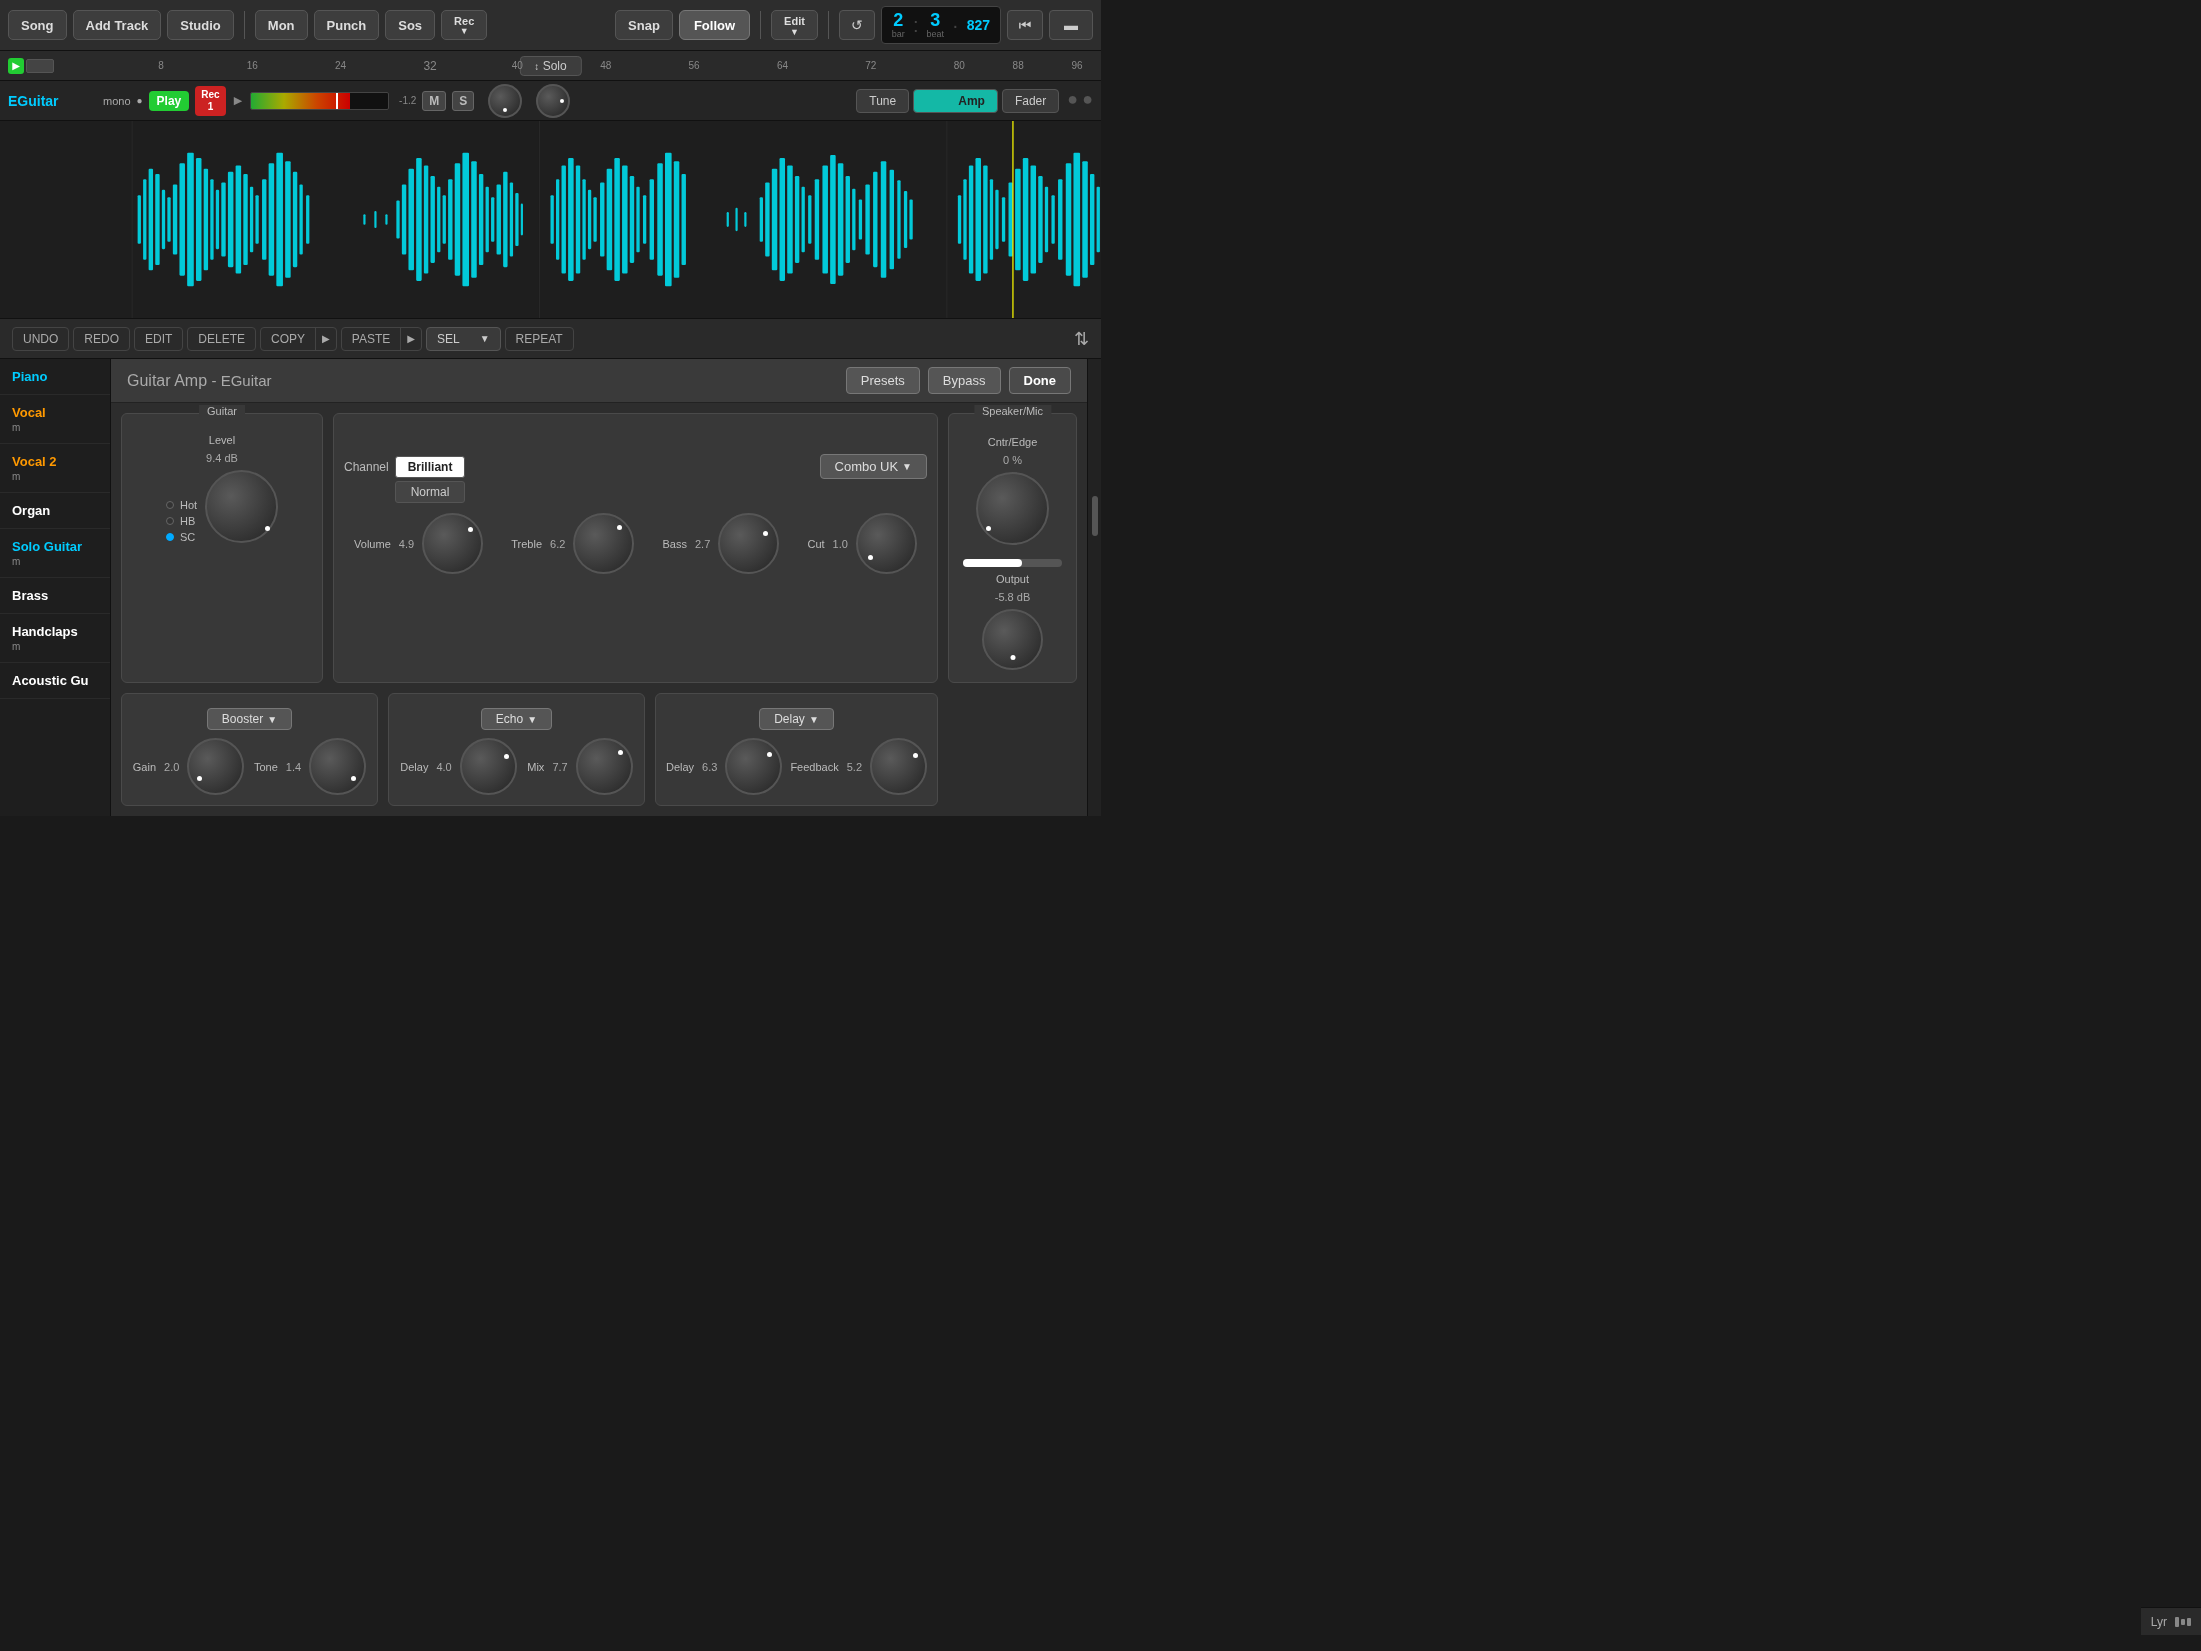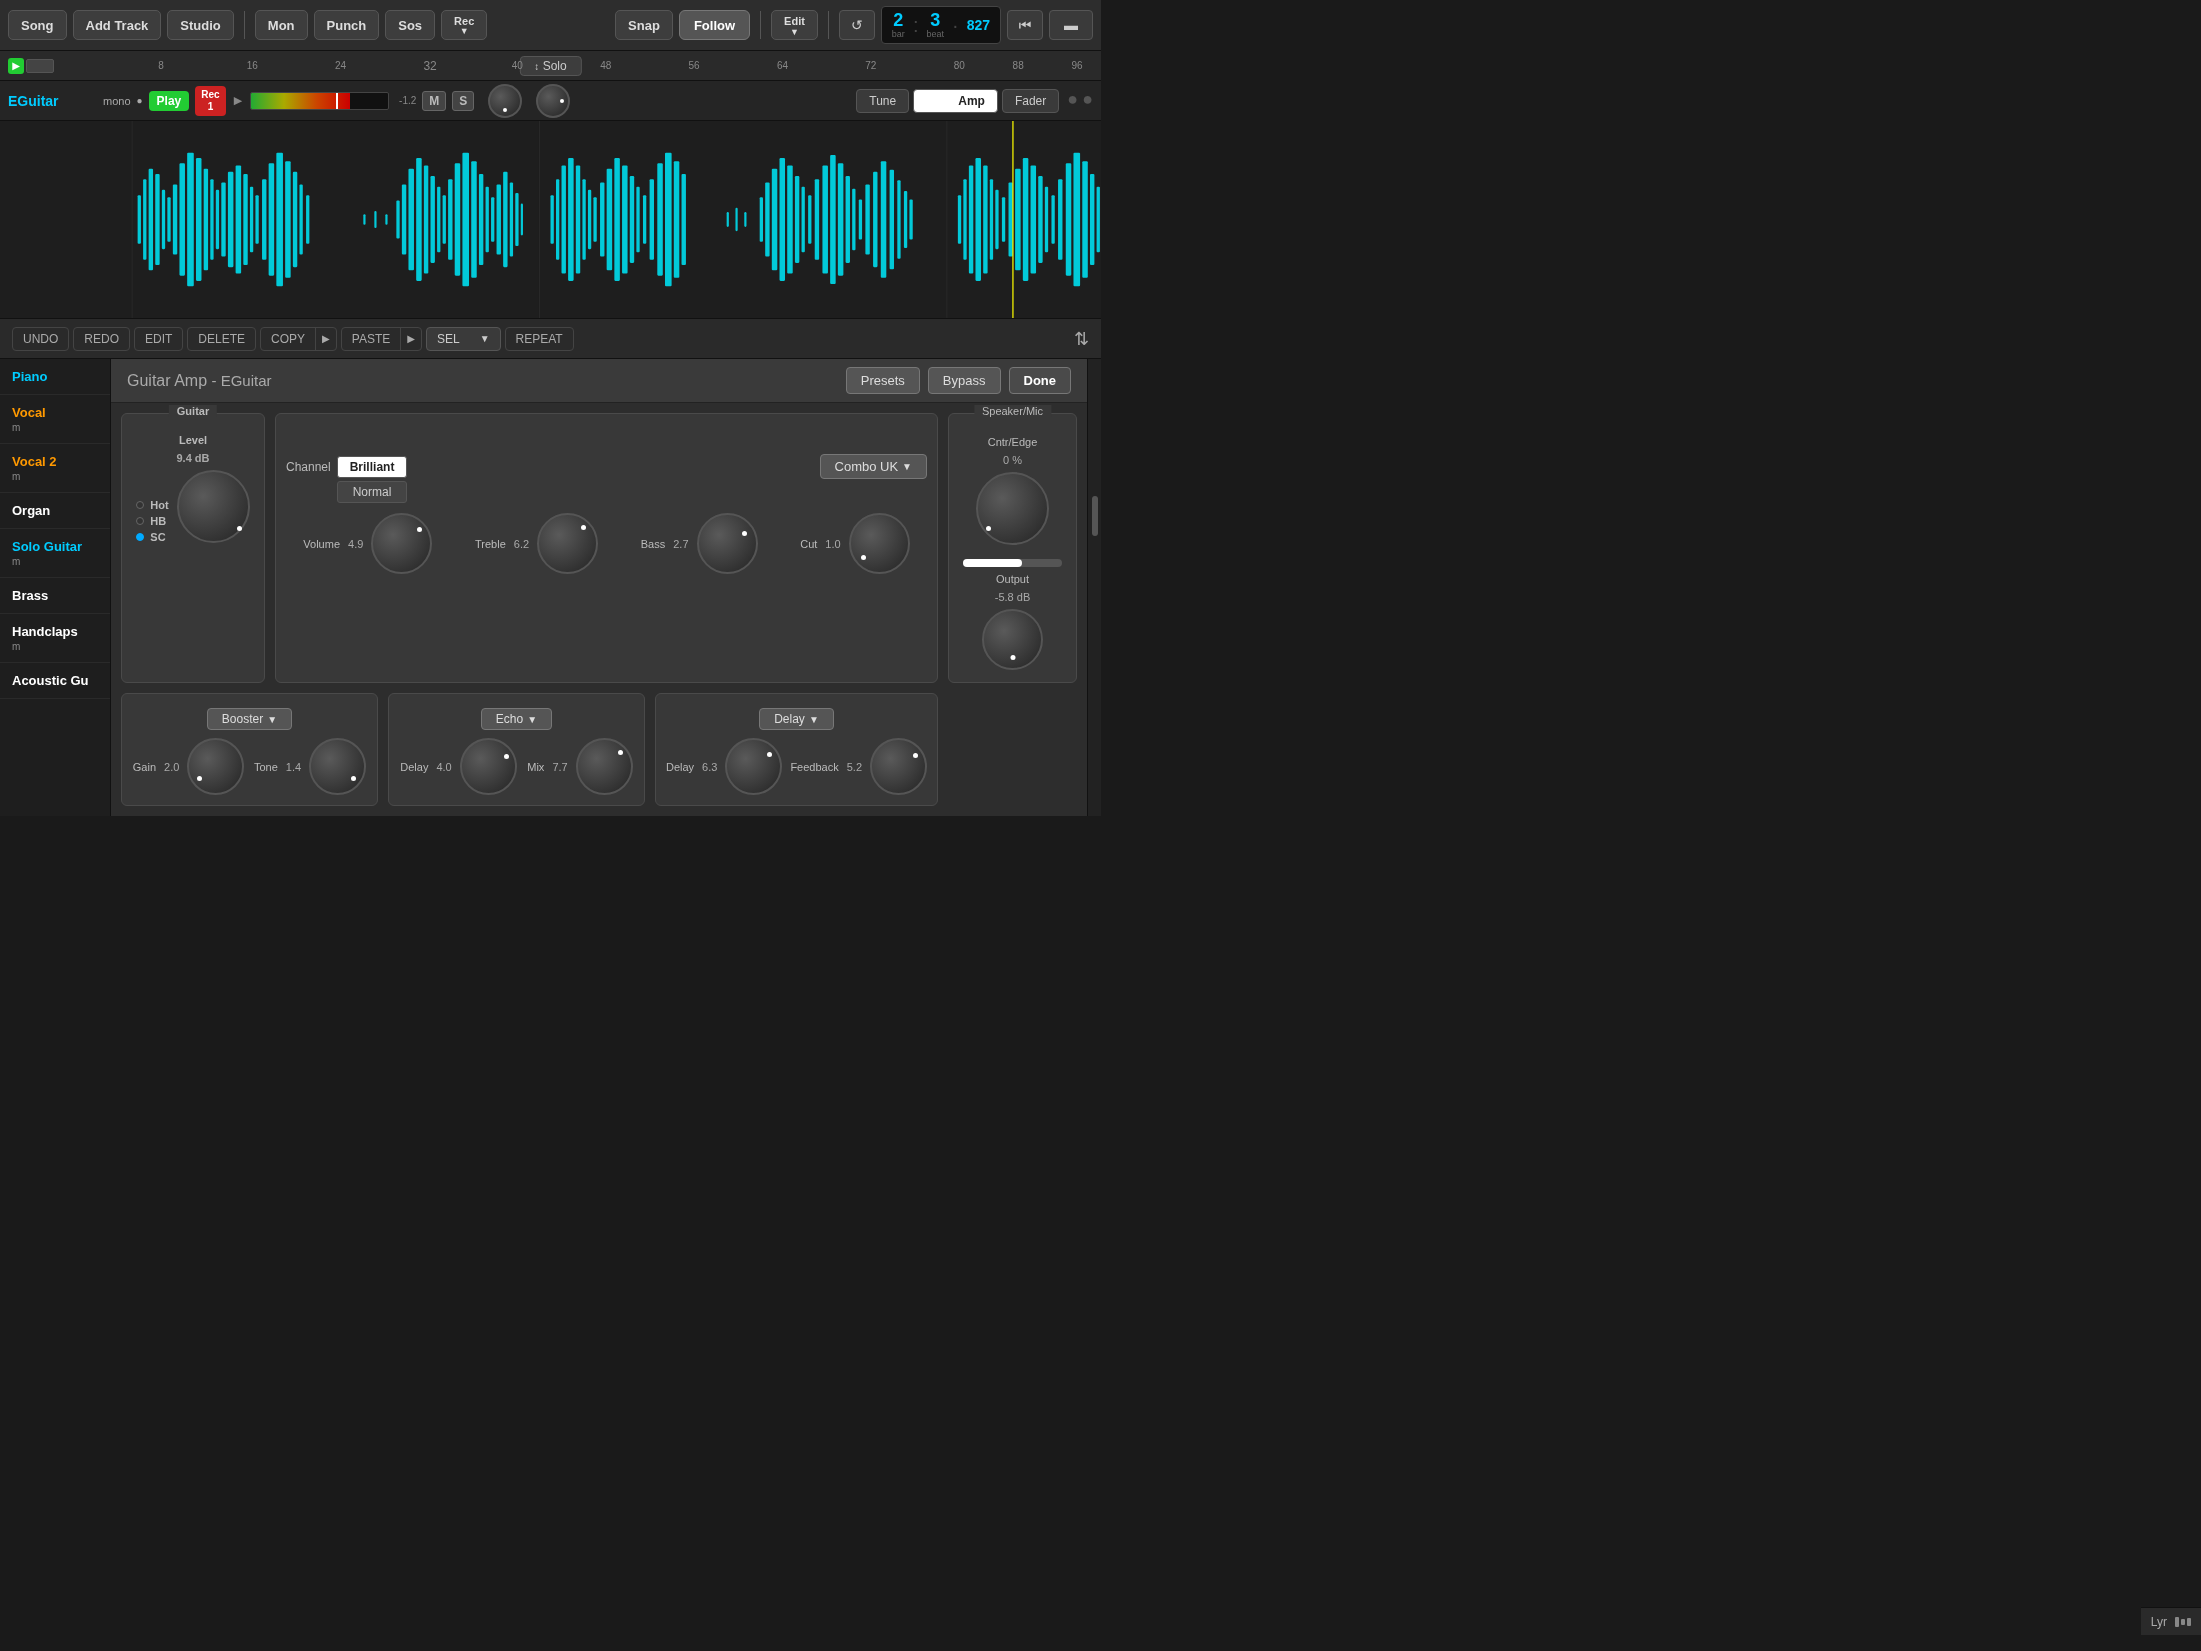--- a/index.html
+++ b/index.html
@@ -192,21 +192,21 @@
     .amp-btn {
       background: #3a3a3a;
       color: #ccc;
       border: 1px solid #555;
       border-radius: 4px;
       padding: 4px 12px;
       font-size: 12px;
       cursor: pointer;
     }
     .amp-btn.active {
-      background: #ffffff;
+      background: #14b8a6;
       color: #222;
       font-weight: 700;
       padding-left: 44px;
     }
 
     
     .waveform-area {
       background: #1e1e1e;
       height: 198px;
       position: relative;
@@ -363,23 +363,22 @@
       transform: translateX(-50%);
       background: #383838;
       padding: 0 8px;
       font-size: 11px;
       color: #bbb;
       white-space: nowrap;
     }
 
     
     .guitar-section {
-      width: 144px;
+      width: 202px;
       flex-shrink: 0;
-      font-weight: bold;
     }
     .knob-col {
       display: flex;
       flex-direction: row;
       align-items: center;
       gap: 8px;
     }
     .knob-label {
       font-size: 11px;
       color: #bbb;

